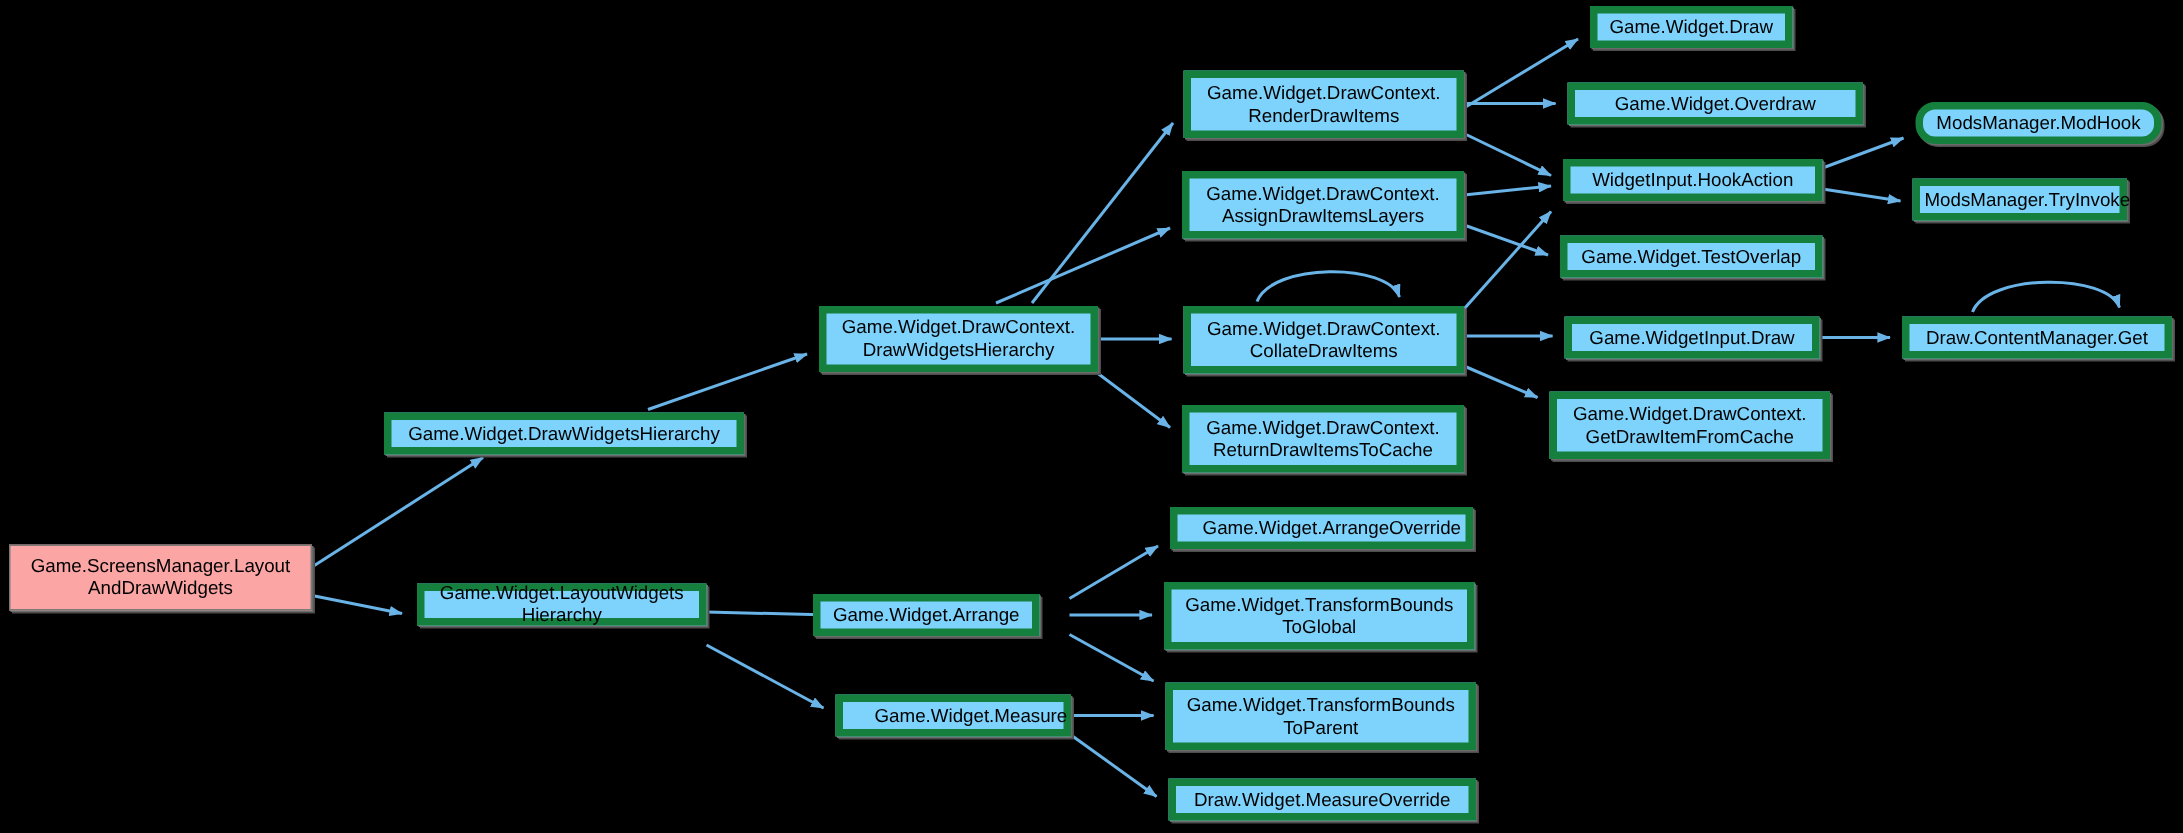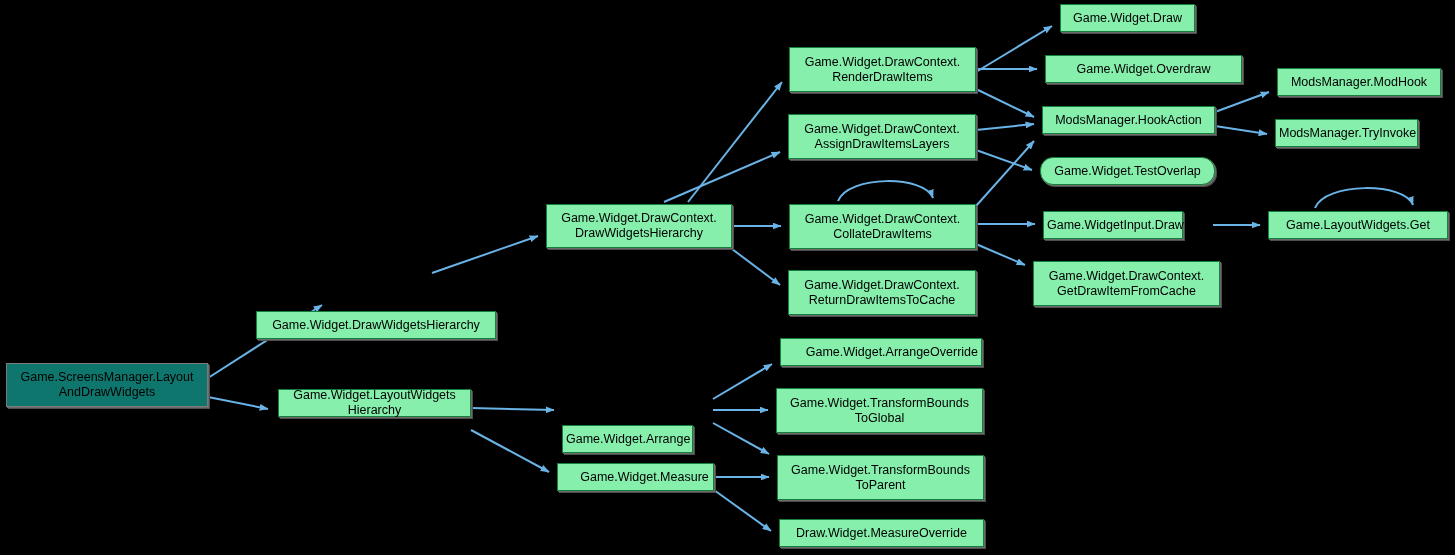--- a/index.html
+++ b/index.html
@@ -20,36 +20,36 @@
     position: absolute;
     left: 0;
     top: 0;
     width: 1455px;
     height: 555px;
     pointer-events: none;
   }
   .node {
     position: absolute;
     box-sizing: border-box;
-    background: #86efac;
-    border: 1px solid #15803d;
+    background: #7dd3fc;
+    border: 5px solid #15803d;
     box-shadow: 1px 1px 0 0 #6b6b6b, 2px 2px 0 0 #4d4d4d;
     display: flex;
     align-items: center;
     justify-content: center;
     text-align: center;
     color: #000000;
     font-size: 12.5px;
     line-height: 15px;
     letter-spacing: 0px;
     white-space: pre-line;
     padding: 0 3px;
   }
   .node.root {
-    background: #0f766e;
+    background: #fca5a5;
     border: 1px solid #7a7a7a;
   }
   .node-label {
     display: block;
     width: 100%;
   }
 </style>
 </head>
 <body>
 
@@ -88,46 +88,46 @@
         <path d="M 713,410 L 768,410" fill="none" stroke="#69b3e7" stroke-width="2" marker-end="url(#arrowhead)"></path>
         <path d="M 713,423 L 769,454" fill="none" stroke="#69b3e7" stroke-width="2" marker-end="url(#arrowhead)"></path>
         <path d="M 714,477 L 769,477" fill="none" stroke="#69b3e7" stroke-width="2" marker-end="url(#arrowhead)"></path>
         <path d="M 714,490 L 771,531" fill="none" stroke="#69b3e7" stroke-width="2" marker-end="url(#arrowhead)"></path>
       </g>
   </svg>
 
   <div id="nodes-group">
       <div class="node root" style="left: 6px; top: 363px; width: 202px; height: 44px;"><span class="node-label">Game.ScreensManager.Layout
 AndDrawWidgets</span></div>
-      <div class="node" style="left: 256px; top: 275px; width: 240px; height: 28px; margin-top: 36px;"><span class="node-label">Game.Widget.DrawWidgetsHierarchy</span></div>
+      <div class="node" style="left: 256px; top: 275px; width: 240px; height: 28px;"><span class="node-label">Game.Widget.DrawWidgetsHierarchy</span></div>
       <div class="node" style="left: 278px; top: 389px; width: 193px; height: 28px;"><span class="node-label">Game.Widget.LayoutWidgets
 Hierarchy</span></div>
       <div class="node" style="left: 546px; top: 204px; width: 186px; height: 44px;"><span class="node-label">Game.Widget.DrawContext.
 DrawWidgetsHierarchy</span></div>
-      <div class="node" style="left: 562px; top: 396px; width: 131px; height: 28px; margin-top: 29px;"><span class="node-label">Game.Widget.Arrange</span></div>
+      <div class="node" style="left: 542px; top: 396px; width: 151px; height: 28px;"><span class="node-label">Game.Widget.Arrange</span></div>
       <div class="node" style="left: 557px; top: 463px; width: 157px; height: 28px; padding-left: 21px;"><span class="node-label">Game.Widget.Measure</span></div>
       <div class="node" style="left: 789px; top: 47px; width: 187px; height: 45px;"><span class="node-label">Game.Widget.DrawContext.
 RenderDrawItems</span></div>
       <div class="node" style="left: 788px; top: 114px; width: 188px; height: 45px;"><span class="node-label">Game.Widget.DrawContext.
 AssignDrawItemsLayers</span></div>
       <div class="node" style="left: 789px; top: 204px; width: 187px; height: 45px;"><span class="node-label">Game.Widget.DrawContext.
 CollateDrawItems</span></div>
       <div class="node" style="left: 788px; top: 270px; width: 188px; height: 45px;"><span class="node-label">Game.Widget.DrawContext.
 ReturnDrawItemsToCache</span></div>
       <div class="node" style="left: 780px; top: 338px; width: 202px; height: 28px; text-align: right;"><span class="node-label">Game.Widget.ArrangeOverride</span></div>
       <div class="node" style="left: 776px; top: 388px; width: 207px; height: 45px;"><span class="node-label">Game.Widget.TransformBounds
 ToGlobal</span></div>
       <div class="node" style="left: 777px; top: 455px; width: 207px; height: 45px;"><span class="node-label">Game.Widget.TransformBounds
 ToParent</span></div>
       <div class="node" style="left: 779px; top: 519px; width: 205px; height: 28px;"><span class="node-label">Draw.Widget.MeasureOverride</span></div>
       <div class="node" style="left: 1060px; top: 4px; width: 135px; height: 28px;"><span class="node-label">Game.Widget.Draw</span></div>
       <div class="node" style="left: 1045px; top: 55px; width: 197px; height: 28px;"><span class="node-label">Game.Widget.Overdraw</span></div>
-      <div class="node" style="left: 1042px; top: 106px; width: 173px; height: 28px;"><span class="node-label">ModsManager.HookAction</span></div>
-      <div class="node" style="left: 1040px; top: 157px; width: 175px; height: 28px; border-radius: 13px;"><span class="node-label">Game.Widget.TestOverlap</span></div>
-      <div class="node" style="left: 1043px; top: 211px; width: 140px; height: 28px; text-align: center;"><span class="node-label">Game.WidgetInput.Draw</span></div>
+      <div class="node" style="left: 1042px; top: 106px; width: 173px; height: 28px;"><span class="node-label">WidgetInput.HookAction</span></div>
+      <div class="node" style="left: 1040px; top: 157px; width: 175px; height: 28px;"><span class="node-label">Game.Widget.TestOverlap</span></div>
+      <div class="node" style="left: 1043px; top: 211px; width: 170px; height: 28px; text-align: center;"><span class="node-label">Game.WidgetInput.Draw</span></div>
       <div class="node" style="left: 1033px; top: 261px; width: 187px; height: 45px;"><span class="node-label">Game.Widget.DrawContext.
 GetDrawItemFromCache</span></div>
-      <div class="node" style="left: 1277px; top: 68px; width: 164px; height: 28px;"><span class="node-label">ModsManager.ModHook</span></div>
+      <div class="node" style="left: 1277px; top: 68px; width: 164px; height: 28px; border-radius: 13px;"><span class="node-label">ModsManager.ModHook</span></div>
       <div class="node" style="left: 1275px; top: 119px; width: 143px; height: 28px;"><span class="node-label">ModsManager.TryInvoke</span></div>
-      <div class="node" style="left: 1268px; top: 211px; width: 180px; height: 28px;"><span class="node-label">Game.LayoutWidgets.Get</span></div>
+      <div class="node" style="left: 1268px; top: 211px; width: 180px; height: 28px;"><span class="node-label">Draw.ContentManager.Get</span></div>
     </div>
 
 </div>
 
 </body></html>

